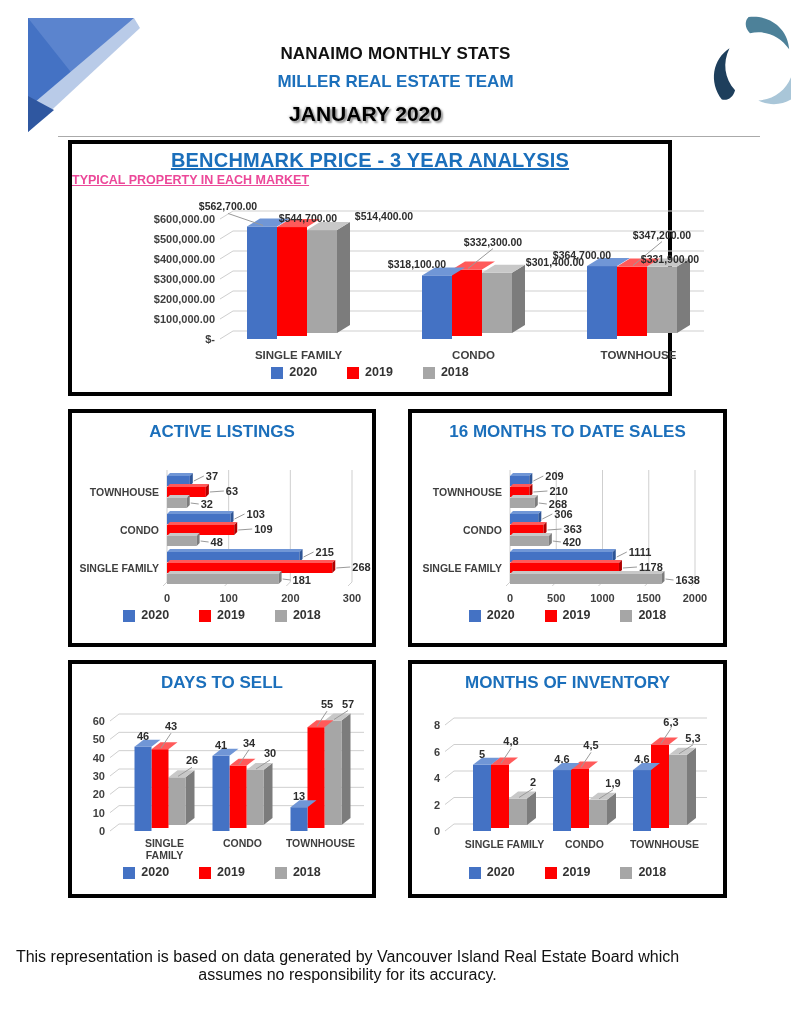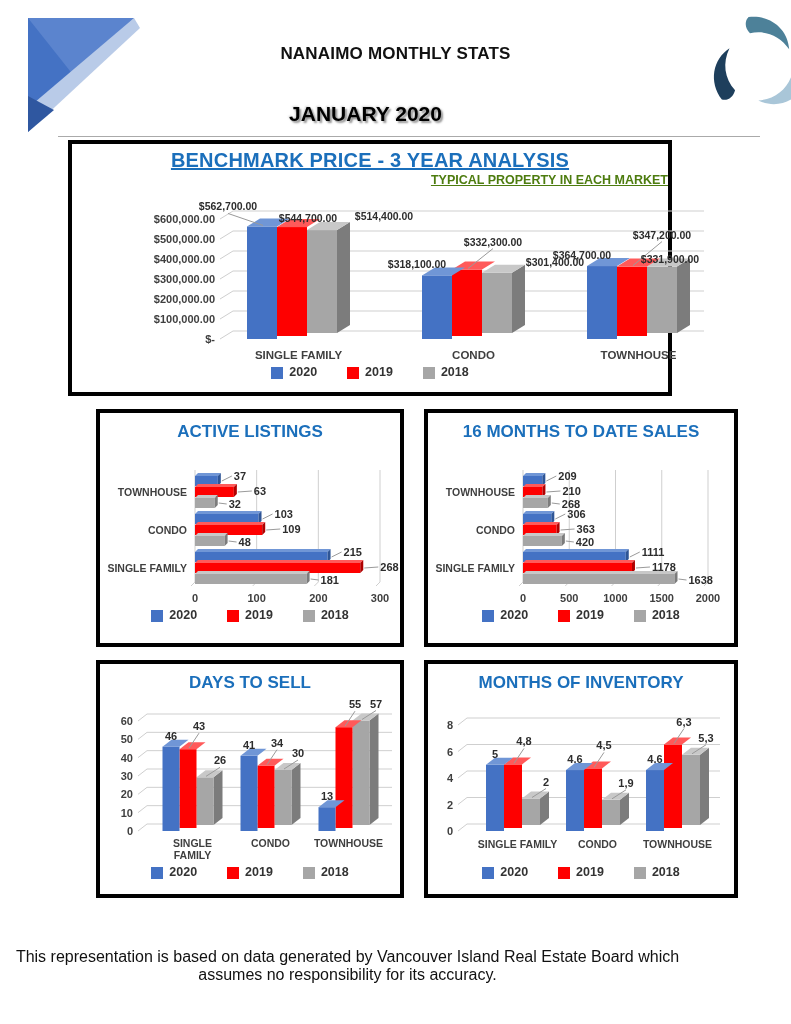--- a/index.html
+++ b/index.html
@@ -9,26 +9,26 @@
   .hdr1{top:44px;font-size:17px;color:#111;letter-spacing:.2px;}
   .hdr2{top:72px;font-size:17px;color:#1B6FBB;}
   .hdr3{top:102px;left:-30px;font-size:21px;color:#000;
         text-shadow:2px 2px 2px rgba(130,130,130,.85),-1px -1px 2px rgba(160,160,160,.4);}
   .hdr-rule{position:absolute;top:136px;left:58px;width:702px;height:1px;background:#aaa;}
   .corner{position:absolute;left:22px;top:16px;}
   .logo{position:absolute;right:12px;top:8px;}
   .content{position:absolute;left:68px;top:140px;width:659px;}
   .panel{border:4px solid #000;background:#fff;box-sizing:border-box;}
   .panel-top{width:604px;height:256px;margin-bottom:13px;}
-  .row{display:flex;gap:20px;margin-bottom:13px;margin-left:28px;}
+  .row{display:flex;gap:32px;margin-bottom:13px;}
   .panel-sm{width:308px;height:238px;}
   .panel-sm.r{width:319px;}
   .ptitle{color:#1B6FBB;text-align:center;font-weight:bold;font-size:17px;margin:9px 0 0;}
   .bench-title{font-size:20px;text-decoration:underline;margin-top:5px;letter-spacing:.2px;}
-  .bench-sub{color:#4d7c0f;text-align:right;font-weight:bold;font-size:12.5px;
+  .bench-sub{color:#ec4899;text-align:left;font-weight:bold;font-size:12.5px;
              text-decoration:underline;margin:1px 0 0;}
   svg.chart{display:block;margin:2px auto 0;overflow:visible;}
   .legend{display:flex;justify-content:center;gap:30px;font-weight:bold;font-size:12.5px;
           color:#333;margin-top:-2px;align-items:center;}
   .legend .li{display:flex;align-items:flex-end;}
   .legend .sw{width:12px;height:12px;display:inline-block;margin-right:6px;}
   .footer{position:absolute;top:948px;left:0;width:695px;text-align:center;
           font-size:16px;color:#111;}
 </style>
 </head>
@@ -37,20 +37,21 @@
 <div class="page">
 
   <svg class="corner" width="118" height="118" viewBox="0 0 118 118">
     <polygon points="6,2 112,2 6,116" fill="#4472C4"></polygon>
     <polygon points="6,2 112,2 52,60" fill="#5b84ce"></polygon>
     <polygon points="112,2 118,12 6,116 6,92" fill="#b9cbe8"></polygon>
     <polygon points="6,80 32,94 6,116" fill="#2f57a0"></polygon>
   </svg>
 
   <div class="hdr hdr1">NANAIMO MONTHLY STATS</div>
+  <div class="hdr hdr2">MILLER REAL ESTATE TEAM</div>
   <div class="hdr hdr3">JANUARY 2020</div>
   <div class="hdr-rule"></div>
 
   <svg class="logo" width="128" height="112" viewBox="0 0 128 112">
     <g transform="rotate(-12,64,58)">
       <path d="M64,8 C86,10 100,28 97,48 C91,33 78,24 62,24 C58,18 59,11 64,8 Z" fill="#4d8199"></path>
       <g transform="rotate(120,64,58)">
         <path d="M64,8 C86,10 100,28 97,48 C91,33 78,24 62,24 C58,18 59,11 64,8 Z" fill="#a9c6d8"></path>
       </g>
       <g transform="rotate(240,64,58)">

